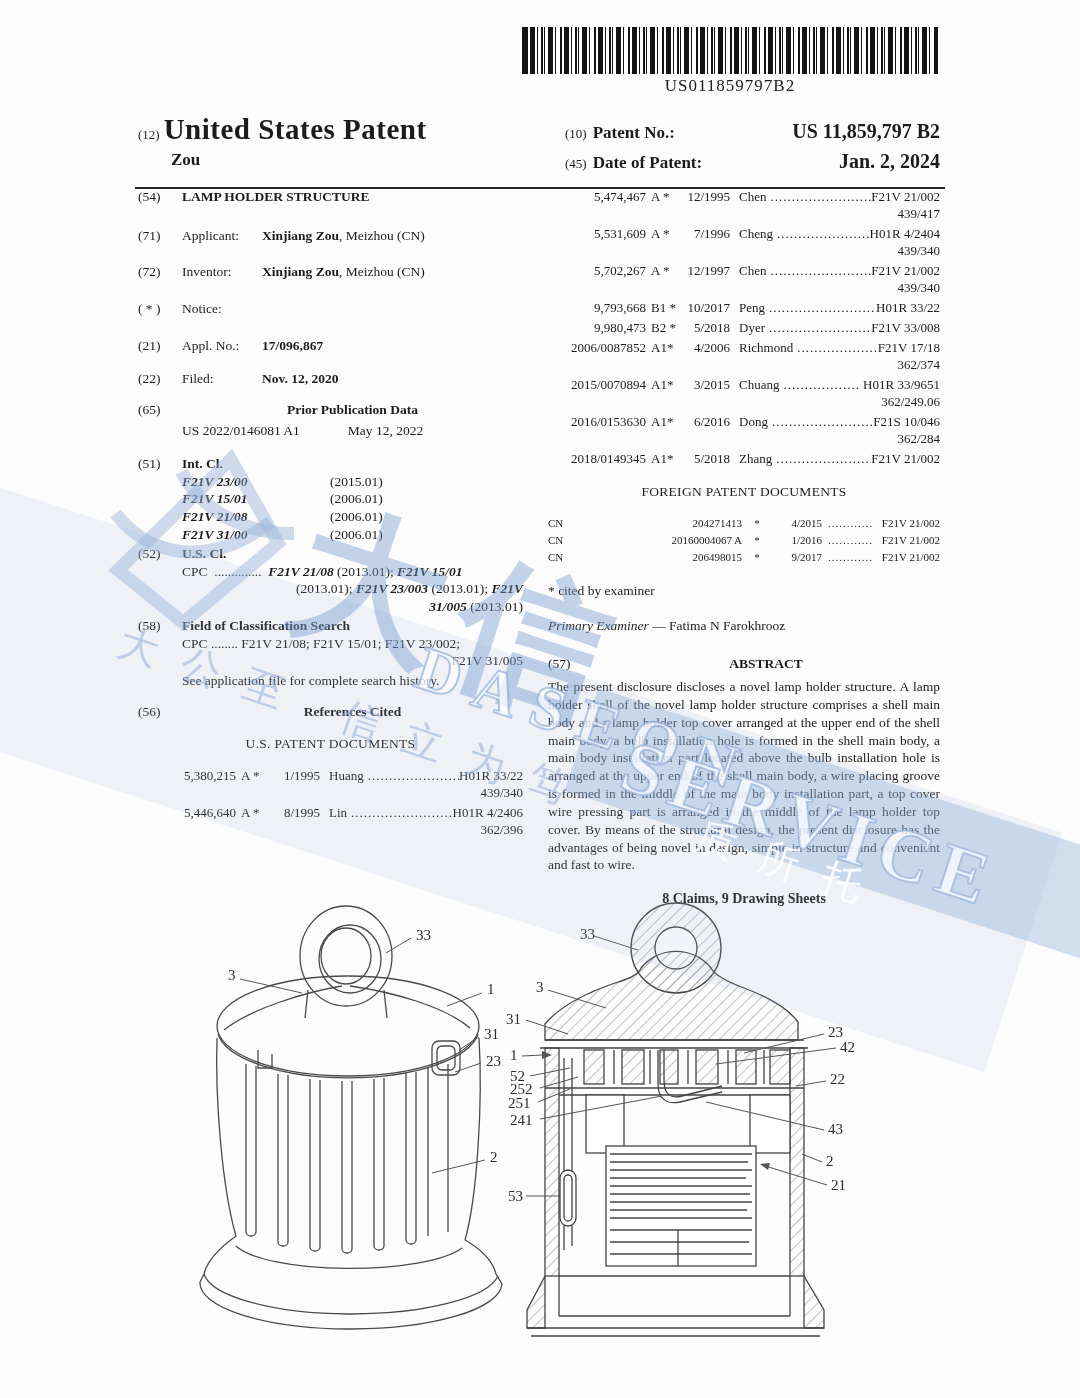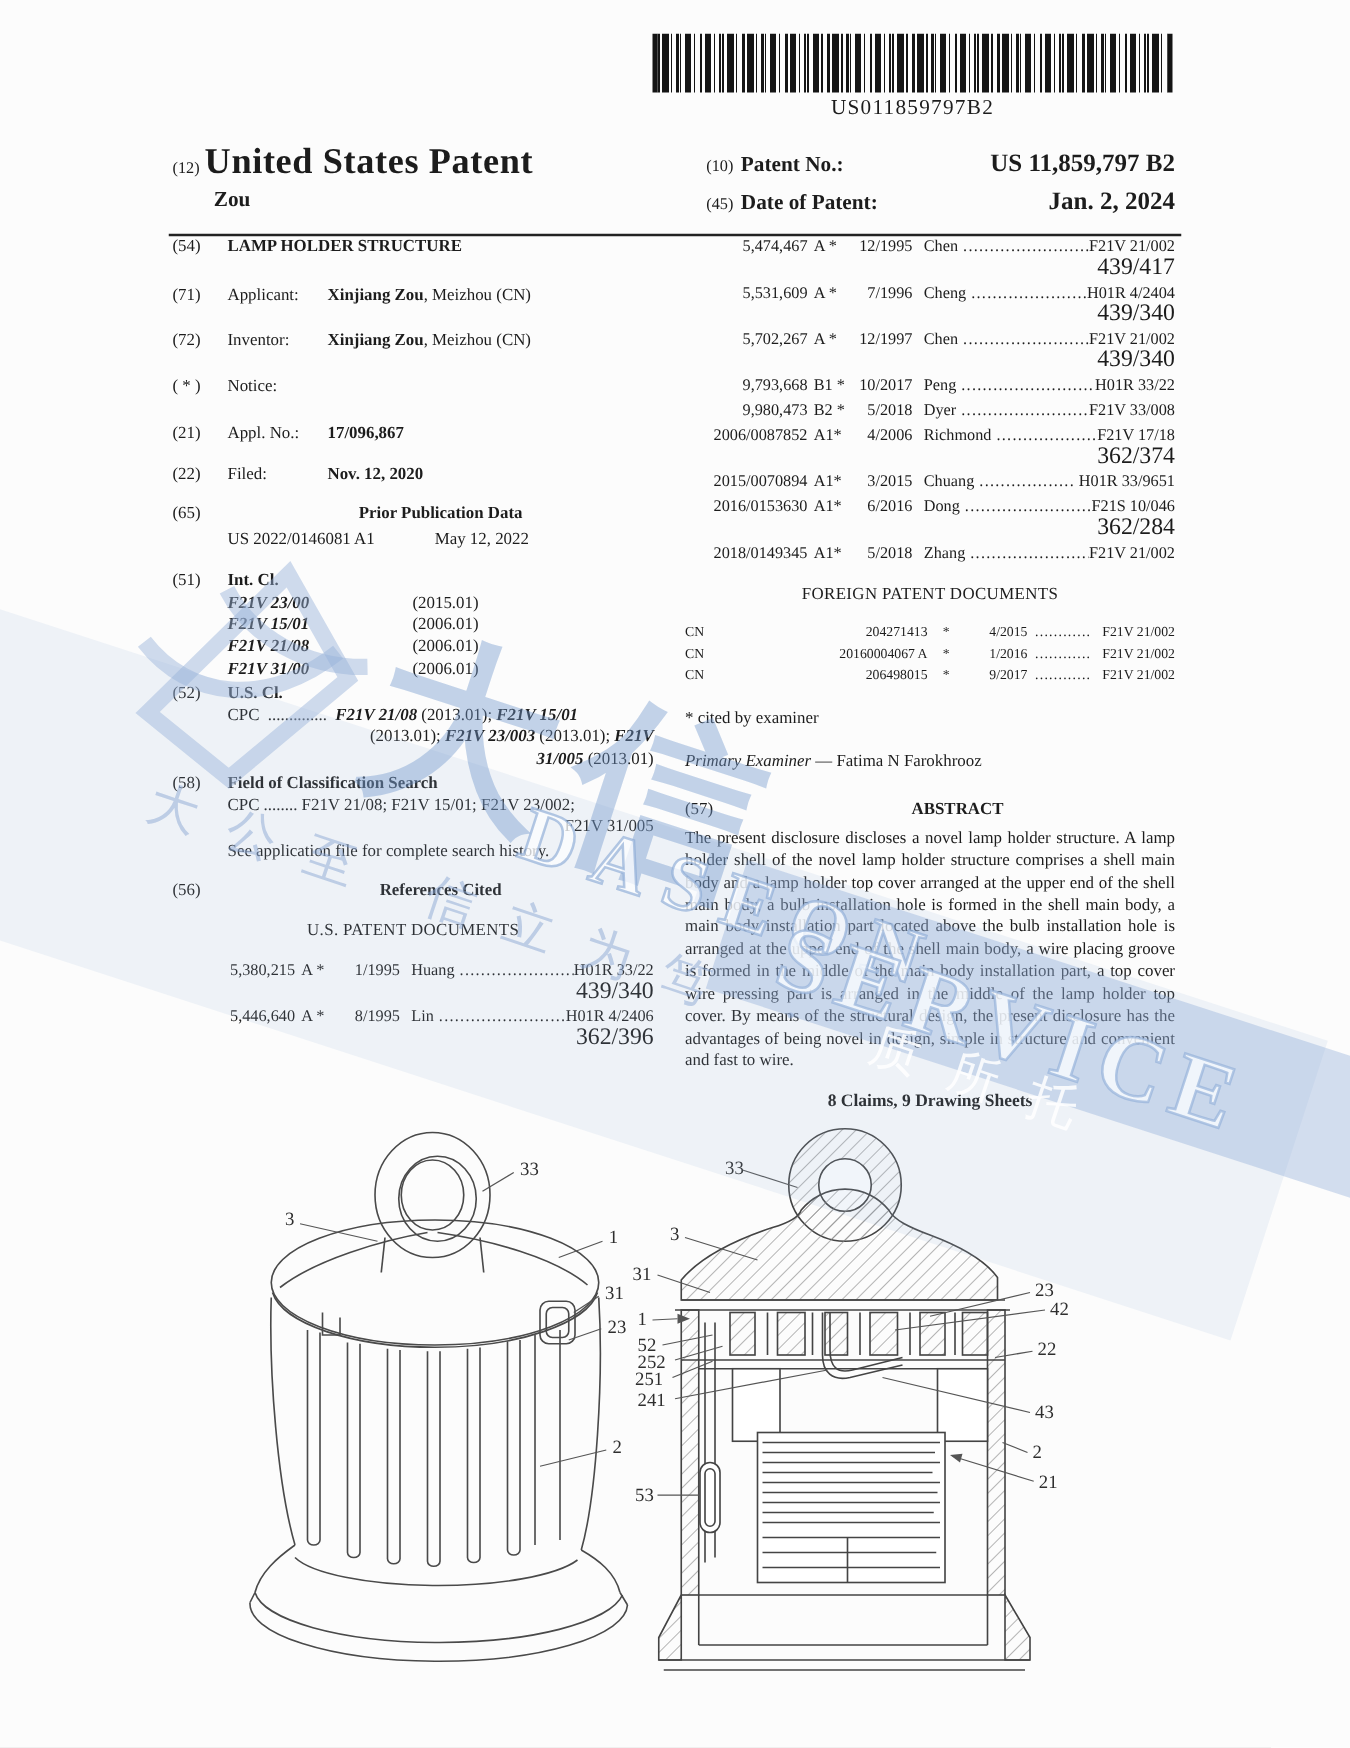--- a/index.html
+++ b/index.html
@@ -60,21 +60,21 @@
   .usdocs { text-align:center; margin:14px 0 14px 0; font-size:13.5px; letter-spacing:.3px; }
   
   .ref-group { margin-bottom:3px; }
   .ref-row { display:flex; white-space:nowrap; font-size:13px; line-height:17px; }
   .rn { width:98px; text-align:right; flex:none; }
   .rk { width:32px; padding-left:5px; flex:none; }
   .rd { width:52px; text-align:right; flex:none; }
   .rnm { padding-left:9px; flex:none; }
   .rdots { flex:1; overflow:hidden; padding:0 4px; letter-spacing:1px; }
   .rcls { flex:none; }
-  .ref-cont { text-align:right; font-size:19px; line-height:17px; }
+  .ref-cont { text-align:right; font-size:13px; line-height:17px; }
   .foreign-heading { text-align:center; margin:16px 0 14px 0; letter-spacing:.3px; }
   .f-row { display:flex; white-space:nowrap; font-size:11px; line-height:17px; }
   .fcc { width:46px; flex:none; }
   .fnum { width:148px; text-align:right; flex:none; }
   .fk { width:30px; text-align:center; flex:none; }
   .fd { width:50px; text-align:right; flex:none; }
   .fdots { flex:1; overflow:hidden; padding:0 6px; letter-spacing:1px; }
   .fcls { flex:none; }
   .cited-note { margin:16px 0 18px 0; }
   .examiner { margin-bottom:20px; }
@@ -312,20 +312,21 @@
     </div>
     <div class="ref-group">
       <div class="ref-row">
         <span class="rn">2015/0070894</span>
         <span class="rk">A1*</span>
         <span class="rd">3/2015</span>
         <span class="rnm">Chuang</span>
         <span class="rdots">..................</span>
         <span class="rcls">H01R 33/9651</span>
       </div>
+      <div class="ref-cont">362/249.06</div>
     </div>
     <div class="ref-group">
       <div class="ref-row">
         <span class="rn">2016/0153630</span>
         <span class="rk">A1*</span>
         <span class="rd">6/2016</span>
         <span class="rnm">Dong</span>
         <span class="rdots">..........................</span>
         <span class="rcls">F21S 10/046</span>
       </div>

